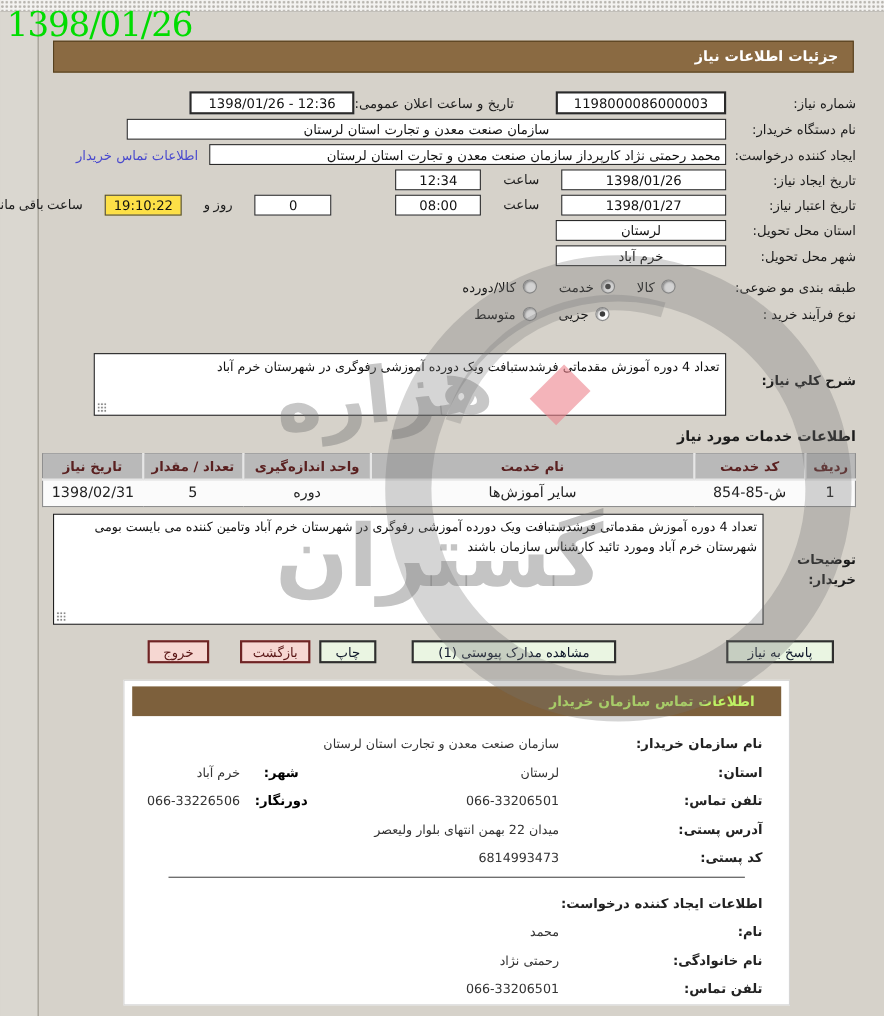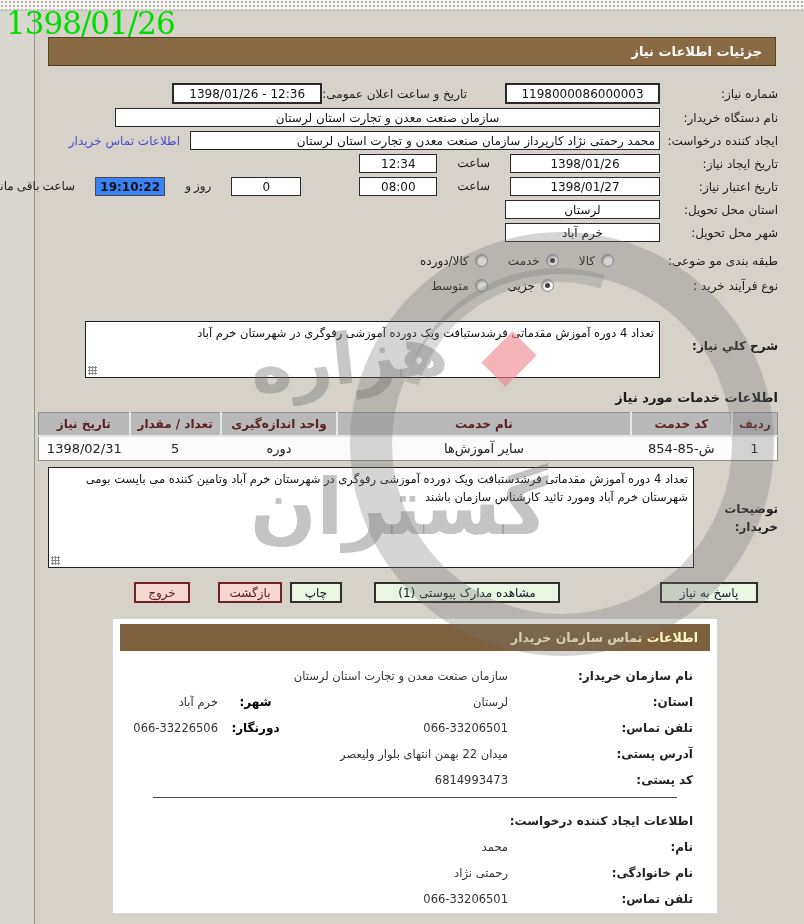--- a/index.html
+++ b/index.html
@@ -44,21 +44,21 @@
     background:#fff; border:1px solid #2a2a2a; height:19px;
     display:flex; align-items:center; justify-content:center;
     padding:0 4px; font-size:12px; color:#111; flex-shrink:0;
   }
   .ibox.left{ justify-content:flex-start; }
   .b2{ border-width:2px; height:21px; }
   .w150{ width:150px; } .w155{ width:155px; } .w545{ width:545px; }
   .w470{ width:470px; } .w78{ width:78px; } .w70{ width:70px; }
   .mid{ margin:0 20px; white-space:nowrap;font-family:Liberation Serif, serif; }
   .gap60{ margin-right:58px; }
-  .yellow{ background:#3b82f6; border-color:#4a4a4a; font-weight:bold; }
+  .yellow{ background:#fde047; border-color:#4a4a4a; font-weight:normal; }
   .link{ color:#4a4ace; margin-right:10px; white-space:nowrap; cursor:pointer; }
   .radio-group{ display:flex; align-items:center; }
   .rg1{ margin-right:46px; } .rg2{ margin-right:106px; }
   .radio{
     width:13px; height:13px; border-radius:50%; background:#fdfdfd;
     border:1px solid #8a8a8a; box-shadow:inset 1px 1px 2px rgba(0,0,0,.45);
     margin-left:6px; flex-shrink:0; position:relative;
   }
   .radio.sel::after{
     content:""; position:absolute; top:3px; left:3px;
@@ -99,22 +99,22 @@
     font-family:"DejaVu Sans", sans-serif;
   }
   .btn-green{ background:#eaf5e2; color:#0f172a; }
   .btn-pink{ background:#f6d7d2; border-color:#6e2424; color:#5a1616; }
   .panel{
     position:absolute; top:618px; left:112px; width:606px; height:296px;
     background:#fff; border:1px solid #d6d6d6; z-index:10;
   }
   .panel-header{
     margin:5px 7px 0; height:27px; background:#7d603c;
-    color:#fef9c3; font-weight:bold; font-size:12.5px;
-    display:flex; align-items:center; padding:0 12px;
+    color:#bef264; font-weight:bold; font-size:12.5px;
+    display:flex; align-items:center; padding:0 24px;
   }
   .panel-body{ padding:16px 24px 0 20px; }
   .prow{ display:flex; align-items:center; margin-bottom:9px; min-height:17px; }
   .plabel{ width:185px; flex-shrink:0; font-weight:bold; color:#222; font-size:12px; }
   .pvalue{ width:215px; flex-shrink:0; color:#333; font-size:11.5px; text-align:right; }
   .plabel2{ width:75px; flex-shrink:0; font-weight:bold; color:#000000; font-size:12px;text-align:center; }
   .pvalue2{ flex:1; color:#333; font-size:11.5px; text-align:right; }
   .phr{ border:none; border-top:1px solid #4d4d4d; margin:8px 16px 14px 20px; }
   .ltr{ direction:ltr; unicode-bidi:embed; }
   

